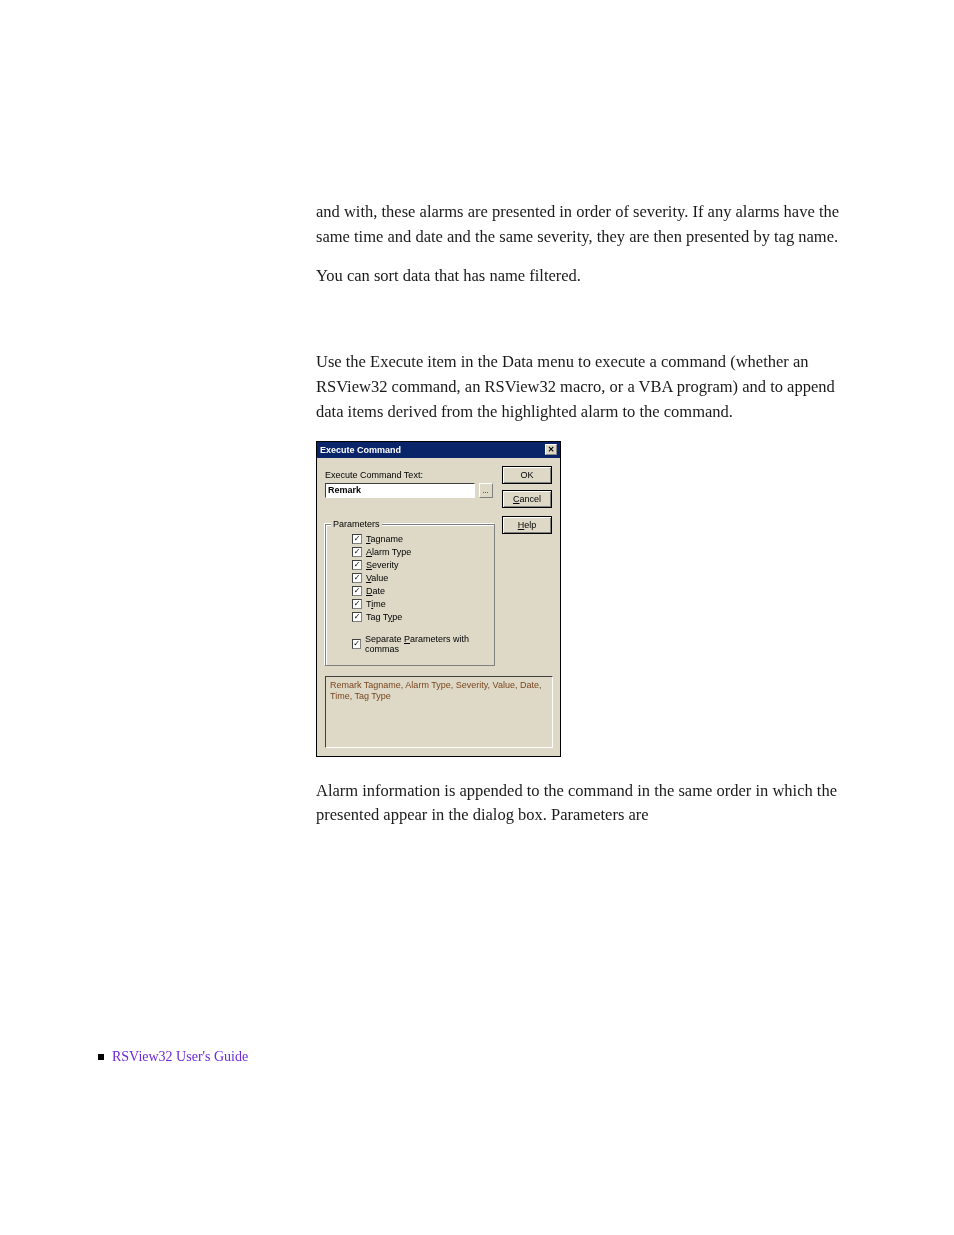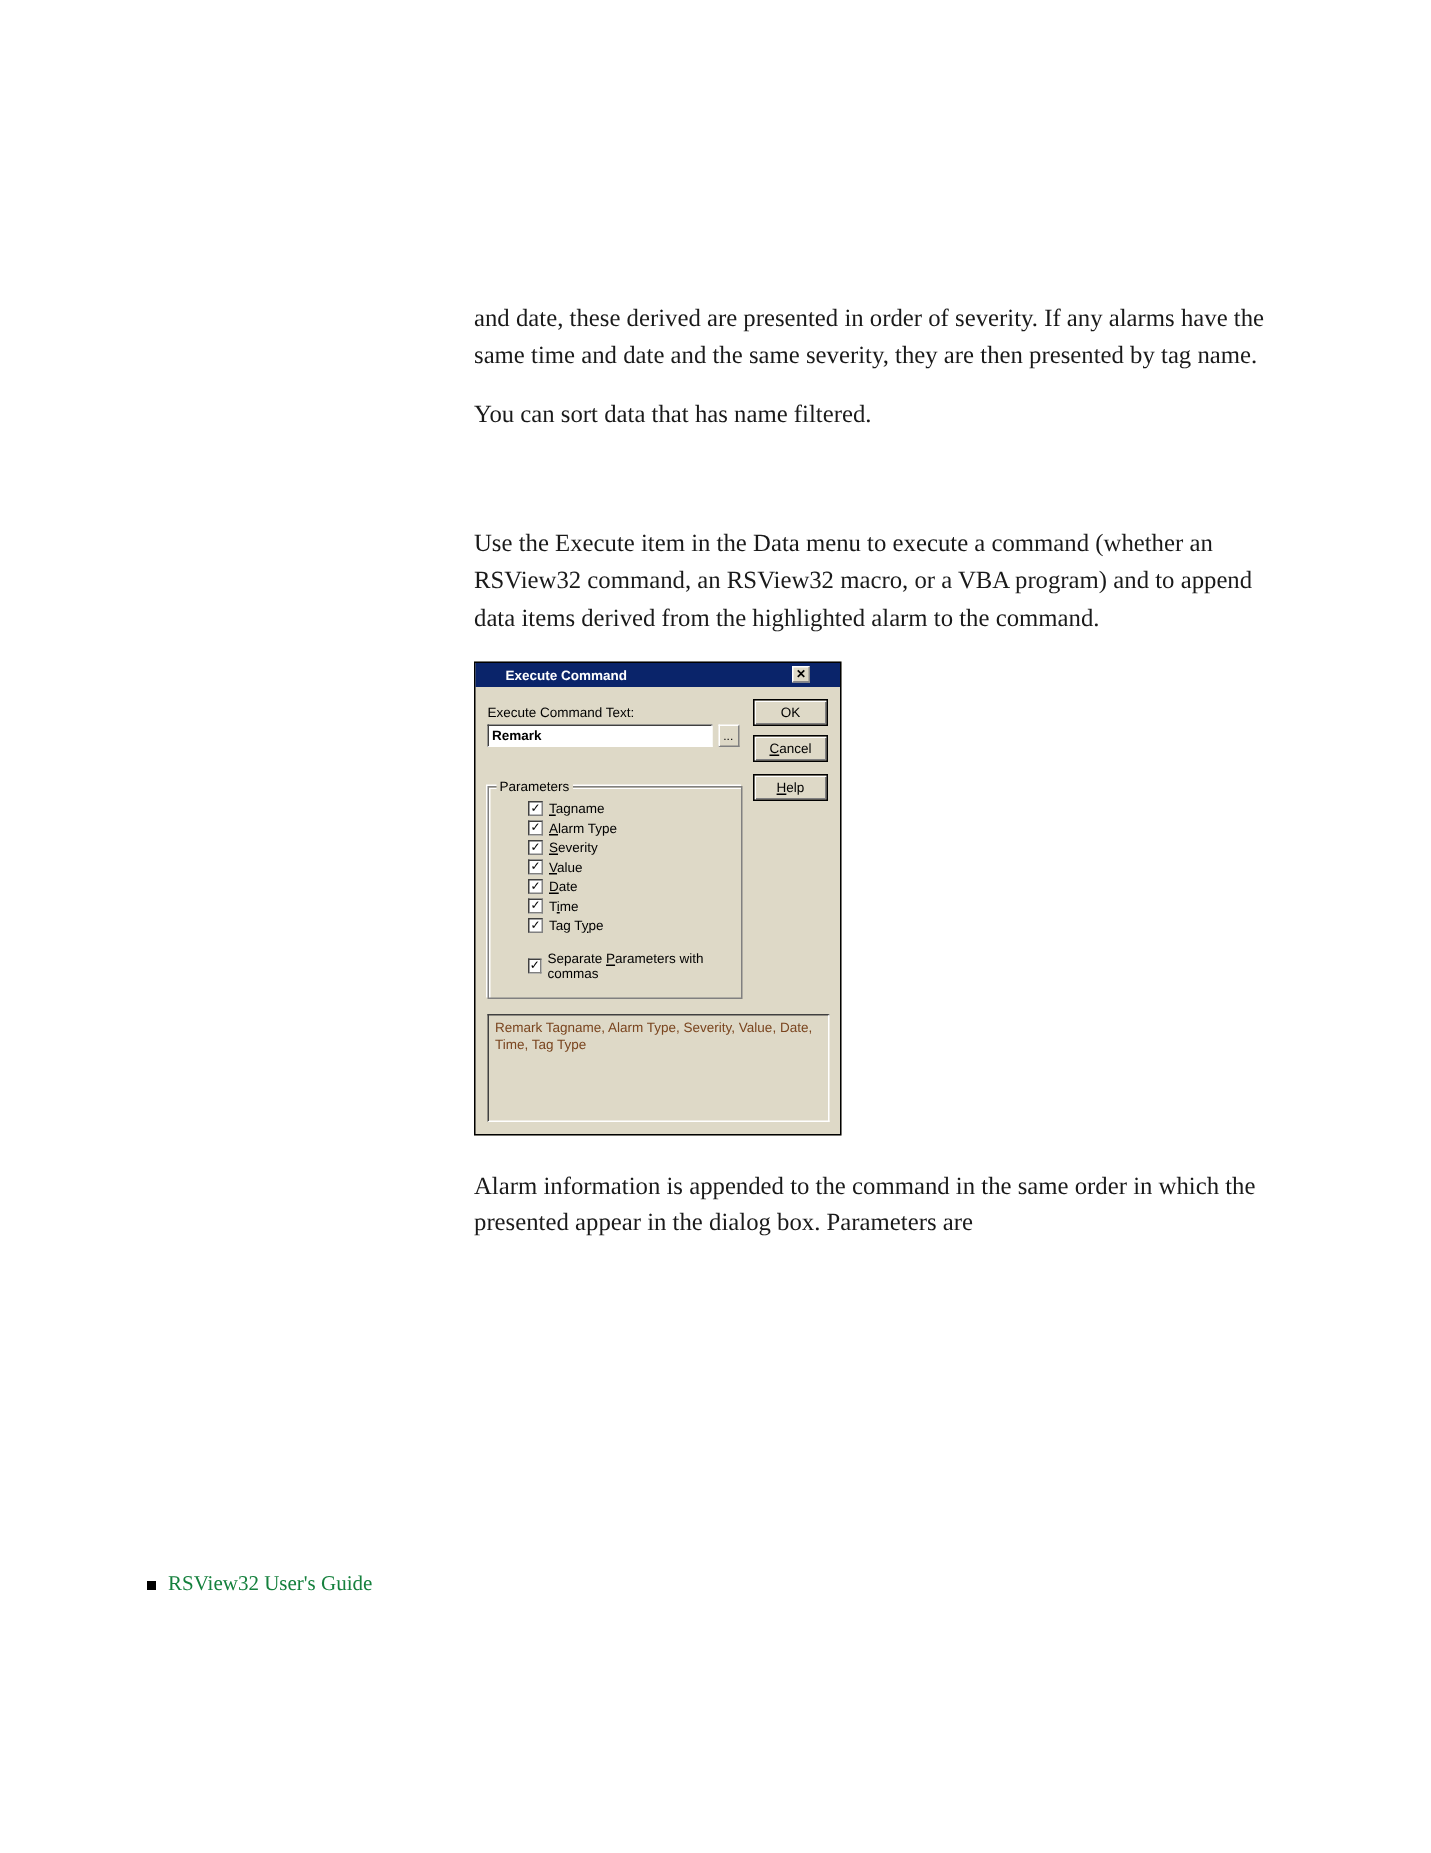--- a/index.html
+++ b/index.html
@@ -34,21 +34,21 @@
     font-size: 9px;
     color: #000;
     margin-top: 16px;
     margin-bottom: 22px;
     position: relative;
   }
   .titlebar {
     background: #0a246a;
     color: #fff;
     font-weight: bold;
-    padding: 2px 20px;
+    padding: 2px 3px;
     display: flex;
     justify-content: space-between;
     align-items: center;
     height: 16px;
     font-size: 9px;
   }
   .titlebar .close {
     width: 12px; height: 11px;
     background: #ded9c7;
     color: #000;
@@ -145,34 +145,34 @@
     font-size: 9px;
     color: #7a451f;
     line-height: 1.3;
   }
 
   .footer {
     position: absolute;
     left: 98px;
     bottom: 170px;
     font-size: 14px;
-    color: #15803d;
+    color: #6d28d9;
     display: flex;
     align-items: center;
     gap: 8px;
   }
   .footer .sq {
     width: 6px; height: 6px; background: #000;
   }
 </style>
 </head>
 <body>
 
 <div class="content">
-  <p class="para">and date, these derived are presented in order of severity. If any alarms have the same time and date and the same severity, they are then presented by tag name.</p>
+  <p class="para">and with, these alarms are presented in order of severity. If any alarms have the same time and date and the same severity, they are then presented by tag name.</p>
   <p class="para">You can sort data that has name filtered.</p>
   <div class="section-gap"></div>
   <p class="para">Use the Execute item in the Data menu to execute a command (whether an RSView32 command, an RSView32 macro, or a VBA program) and to append data items derived from the highlighted alarm to the command.</p>
 
   <div class="dialog">
     <div class="titlebar">
       <span>Execute Command</span>
       <span class="close">✕</span>
     </div>
     <div class="dialog-body">

